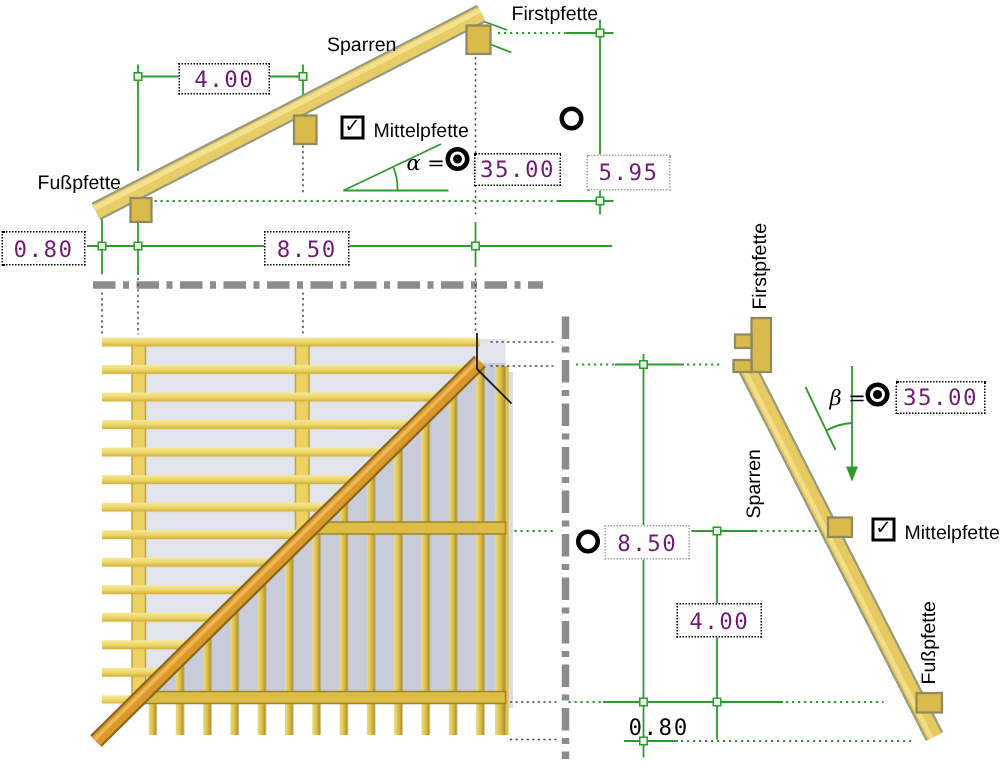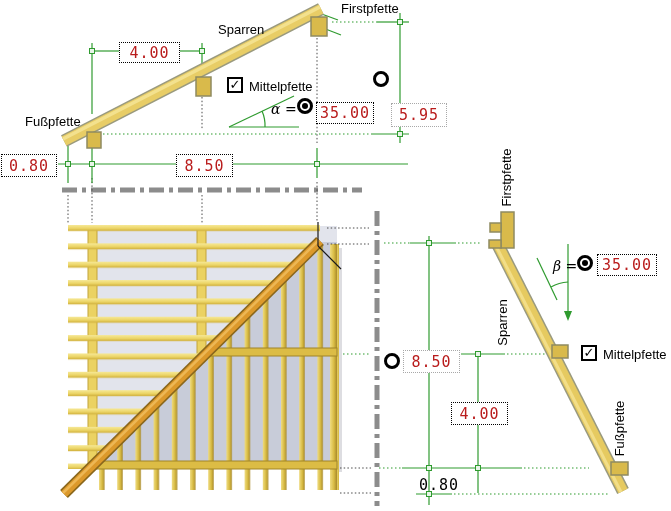--- a/index.html
+++ b/index.html
@@ -2,21 +2,21 @@
 <html><head>
 <meta charset="utf-8">
 <style>
   html,body{margin:0;padding:0;background:#fff;}
   #stage{position:relative;width:671px;height:511px;background:#fff;overflow:hidden;
          font-family:"Liberation Sans",sans-serif;padding-left:40px;}
   #drawing{position:absolute;left:0;top:0;}
   .lbl{position:absolute;font:13px "Liberation Sans",sans-serif;color:#000;white-space:nowrap;}
   .rot{width:90px;text-align:center;transform:rotate(-90deg);transform-origin:center center;}
   .vbox{position:absolute;background:#fff;border:1px dotted #000;
-        font:15px "DejaVu Sans Mono",monospace;color:#b91c1c;
+        font:15px "DejaVu Sans Mono",monospace;color:#701a75;
         display:flex;align-items:center;justify-content:center;letter-spacing:1px;}
   .vbox.ro{border:1px dotted #a8a8a8;}
   .ptxt{position:absolute;font:15px "DejaVu Sans Mono",monospace;color:#000;letter-spacing:1px;}
   .greek{position:absolute;font:italic 14px "DejaVu Serif",serif;color:#000;white-space:nowrap;}
   .cb{position:absolute;width:12px;height:12px;border:2px solid #000;background:#fff;
       display:flex;align-items:center;justify-content:center;}
   .cb .mark{font:bold 13px "DejaVu Sans",sans-serif;line-height:1;margin-top:-1px;}
   .radio{position:absolute;width:16px;height:16px;border:3px solid #000;border-radius:50%;
          background:#fff;box-sizing:border-box;display:flex;align-items:center;justify-content:center;}
   .radio .dot{width:6px;height:6px;background:#000;border-radius:50%;}

